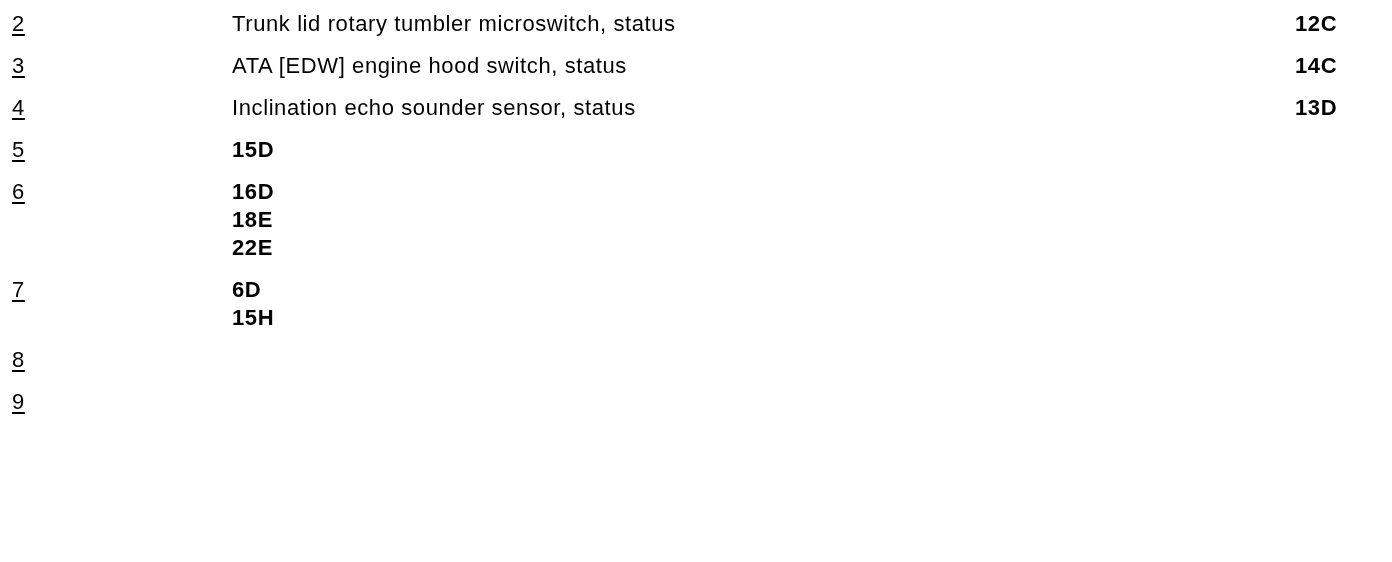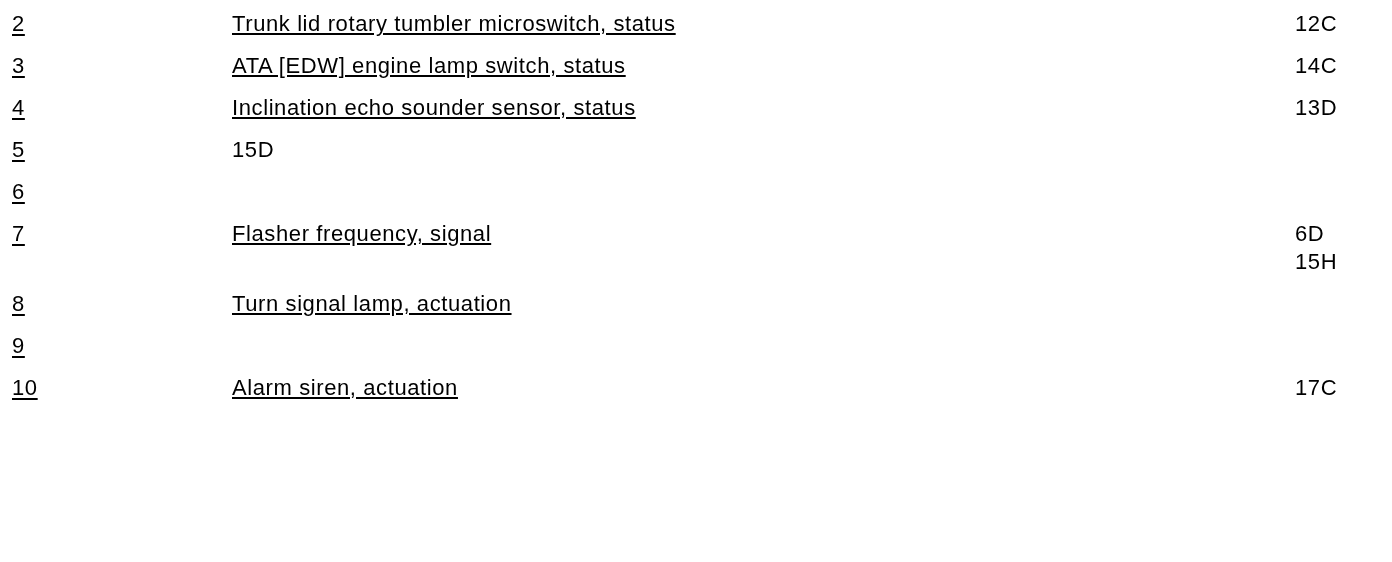--- a/index.html
+++ b/index.html
@@ -32,25 +32,25 @@
   }
   .num-link {
     color: #000000;
     text-decoration: underline;
     text-underline-offset: 3px;
     cursor: pointer;
   }
   .desc-col {
     flex: 1 1 auto;
     min-width: 0;
-    text-decoration: underline;
   }
   .ref-col {
     flex: 0 0 97px;
     width: 97px;
+    font-weight: bold;
   }
   .ref {
     line-height: 28px;
   }
 </style>
 </head>
 <body>
 
 <div class="page">
   <div>
@@ -61,21 +61,21 @@
     <div class="desc-col">Trunk lid rotary tumbler microswitch, status</div>
     <div class="ref-col">
           <div class="ref">12C</div>
         </div>
   </div>
 
   <div class="legend-row">
     <div class="num-col">
       <a class="num-link">3</a>
     </div>
-    <div class="desc-col">ATA [EDW] engine lamp switch, status</div>
+    <div class="desc-col">ATA [EDW] engine hood switch, status</div>
     <div class="ref-col">
           <div class="ref">14C</div>
         </div>
   </div>
 
   <div class="legend-row">
     <div class="num-col">
       <a class="num-link">4</a>
     </div>
     <div class="desc-col">Inclination echo sounder sensor, status</div>
@@ -90,49 +90,43 @@
     </div>
     <div class="ref-col">
           <div class="ref">15D</div>
         </div>
   </div>
 
   <div class="legend-row">
     <div class="num-col">
       <a class="num-link">6</a>
     </div>
+    <div class="ref-col">
+          <div class="ref">16D</div>
+          <div class="ref">18E</div>
+          <div class="ref">22E</div>
+        </div>
   </div>
 
   <div class="legend-row">
     <div class="num-col">
       <a class="num-link">7</a>
     </div>
-    <div class="desc-col">Flasher frequency, signal</div>
     <div class="ref-col">
           <div class="ref">6D</div>
           <div class="ref">15H</div>
         </div>
   </div>
 
   <div class="legend-row">
     <div class="num-col">
       <a class="num-link">8</a>
     </div>
-    <div class="desc-col">Turn signal lamp, actuation</div>
   </div>
 
   <div class="legend-row">
     <div class="num-col">
       <a class="num-link">9</a>
     </div>
   </div>
 
-  <div class="legend-row">
-    <div class="num-col">
-      <a class="num-link">10</a>
-    </div>
-    <div class="desc-col">Alarm siren, actuation</div>
-    <div class="ref-col">
-          <div class="ref">17C</div>
-        </div>
-  </div>
 </div>
 </div>
 
 </body></html>

